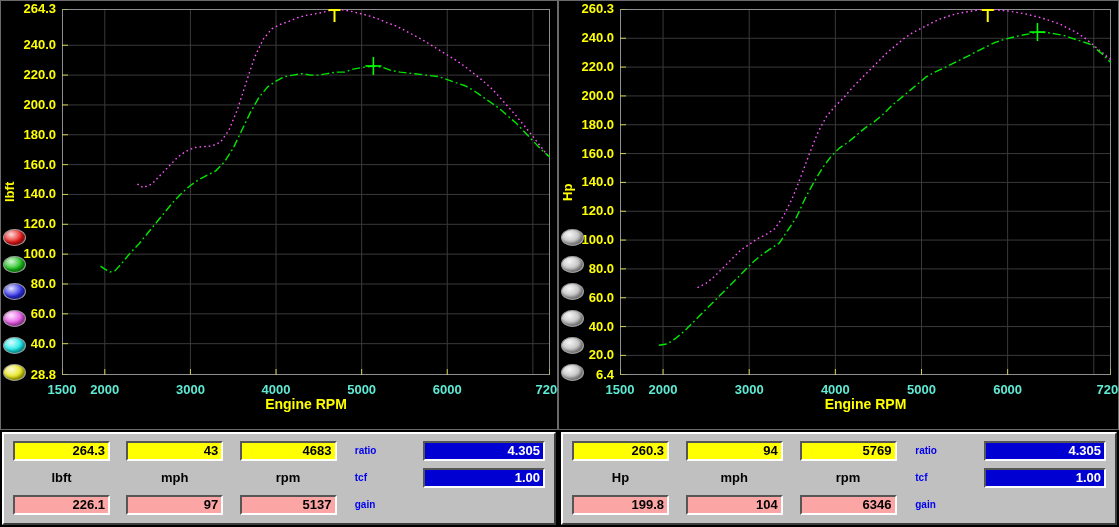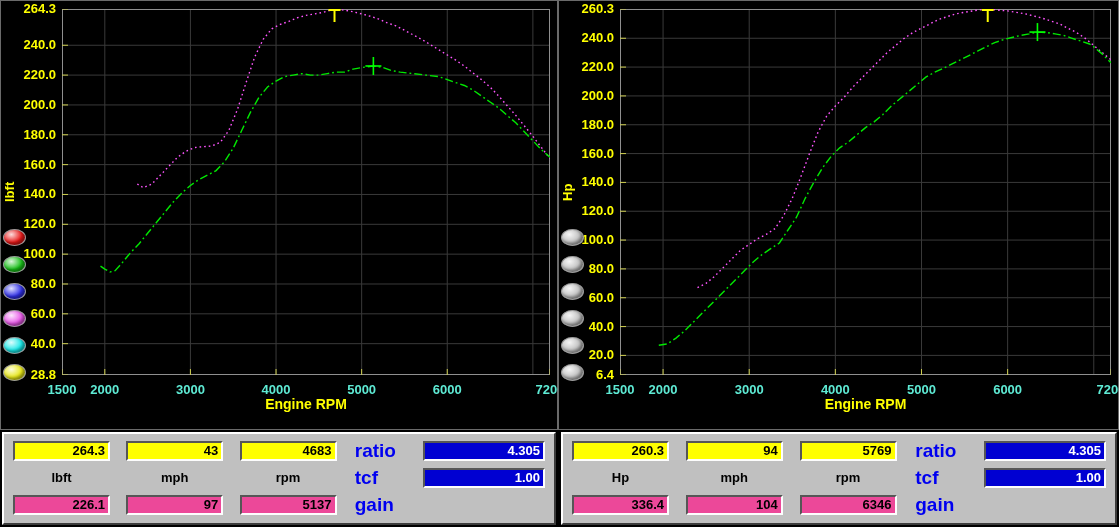--- a/index.html
+++ b/index.html
@@ -24,24 +24,24 @@
   .btncol{position:absolute;left:2px;top:228px;display:flex;flex-direction:column;gap:10px;z-index:3}
   .oval-btn{width:23px;height:17px;border-radius:50%;border:1px solid #9a9a9a;
             box-shadow:inset -2px -2px 3px rgba(0,0,0,.45)}
   .bottom-row{display:flex;height:97px;background:#000;padding:2px;gap:5px}
   .readout-panel{background:#c0c0c0;border:2px solid;border-color:#ffffff #3c3c3c #3c3c3c #ffffff;
                  display:grid;grid-template-columns:97px 97px 97px 54px 122px;grid-auto-rows:20px;
                  row-gap:7px;justify-content:space-between;align-content:start;padding:7px 9px;height:93px}
   .val{border:2px solid;border-color:#565656 #fdfdfd #fdfdfd #565656;font-size:13px;font-weight:bold;
        text-align:right;padding:0 3px;line-height:16px;color:#000;overflow:hidden}
   .v-yellow{background:#ffff00}
-  .v-green{background:#ec4899}
+  .v-green{background:#fca5a5}
   .v-blue{background:#0000d2;color:#ffffff}
   .unit{font-size:13px;font-weight:bold;text-align:center;line-height:20px;color:#000}
-  .stat{font-size:19px;font-weight:bold;color:#0000f0;line-height:20px;padding-left:2px}
+  .stat{font-size:10px;font-weight:bold;color:#0000f0;line-height:20px;padding-left:2px}
 </style>
 </head>
 <body>
 
 <div class="app">
 
   <div class="chart-row">
 
     <div class="chart-panel" id="chart-left">
       <div class="ylabel">lbft</div>
@@ -249,21 +249,21 @@
       <div class="val v-yellow">5769</div>
       <div class="stat">ratio</div>
       <div class="val v-blue">4.305</div>
 
       <div class="unit">Hp</div>
       <div class="unit">mph</div>
       <div class="unit">rpm</div>
       <div class="stat">tcf</div>
       <div class="val v-blue">1.00</div>
 
-      <div class="val v-green">336.4</div>
+      <div class="val v-green">199.8</div>
       <div class="val v-green">104</div>
       <div class="val v-green">6346</div>
       <div class="stat">gain</div>
     </div>
 
   </div>
 
 </div>
 
 </body></html>

